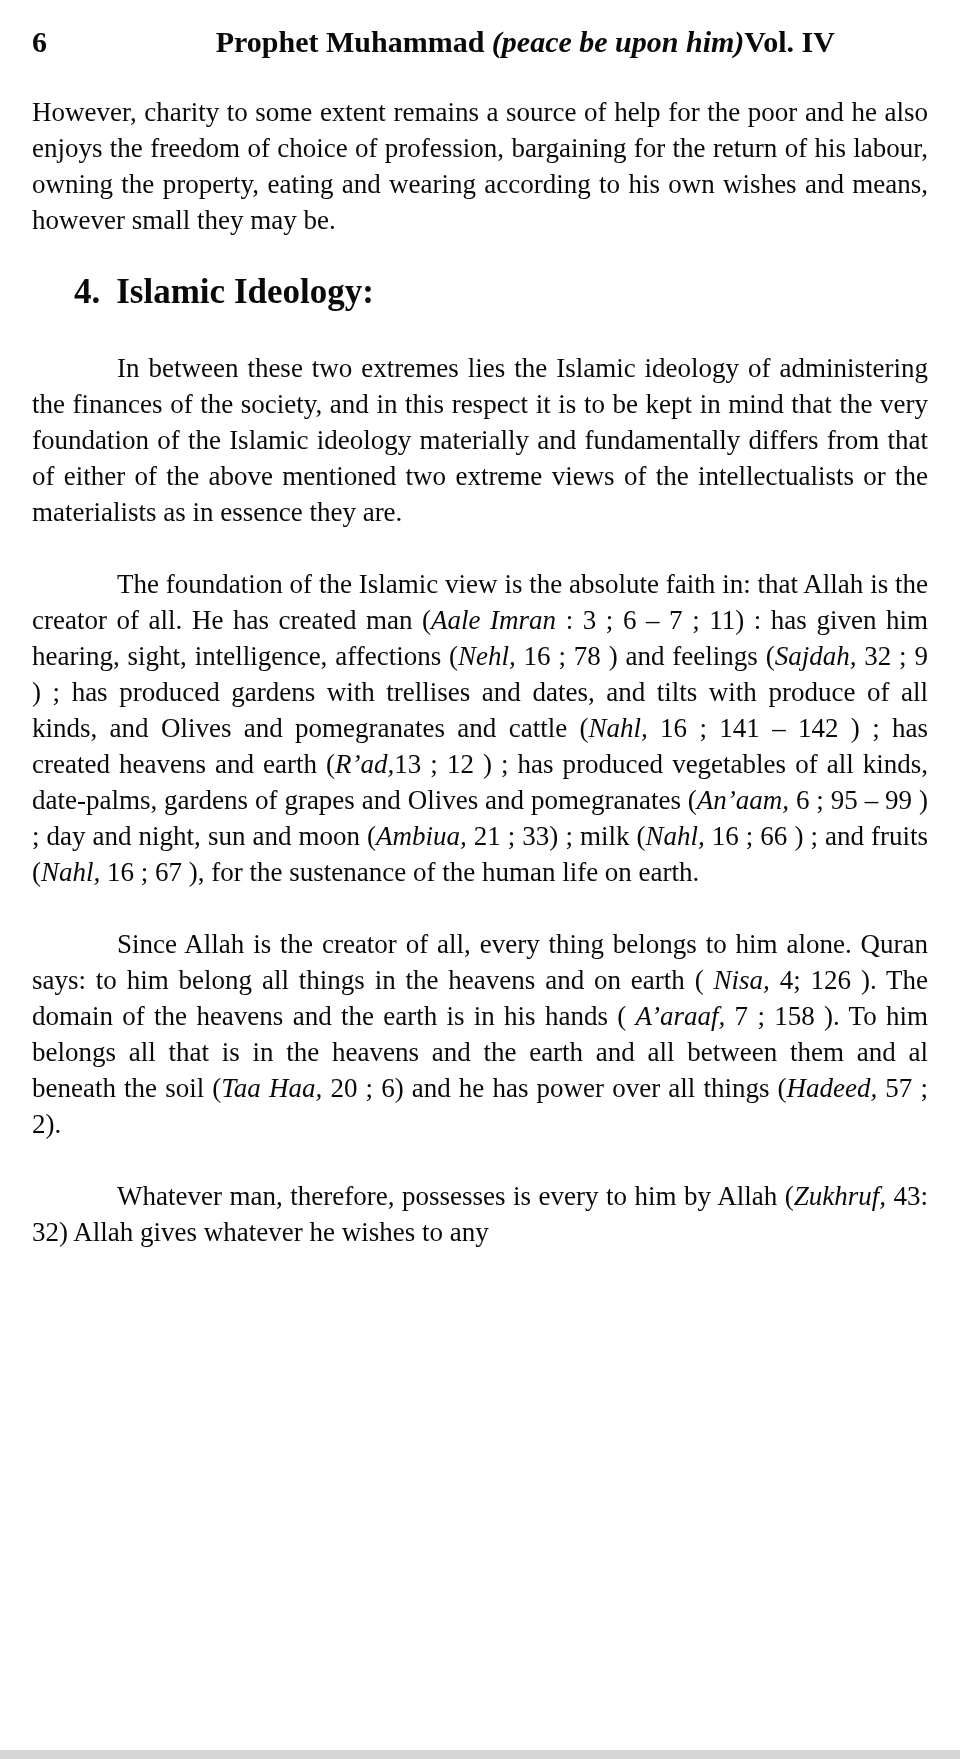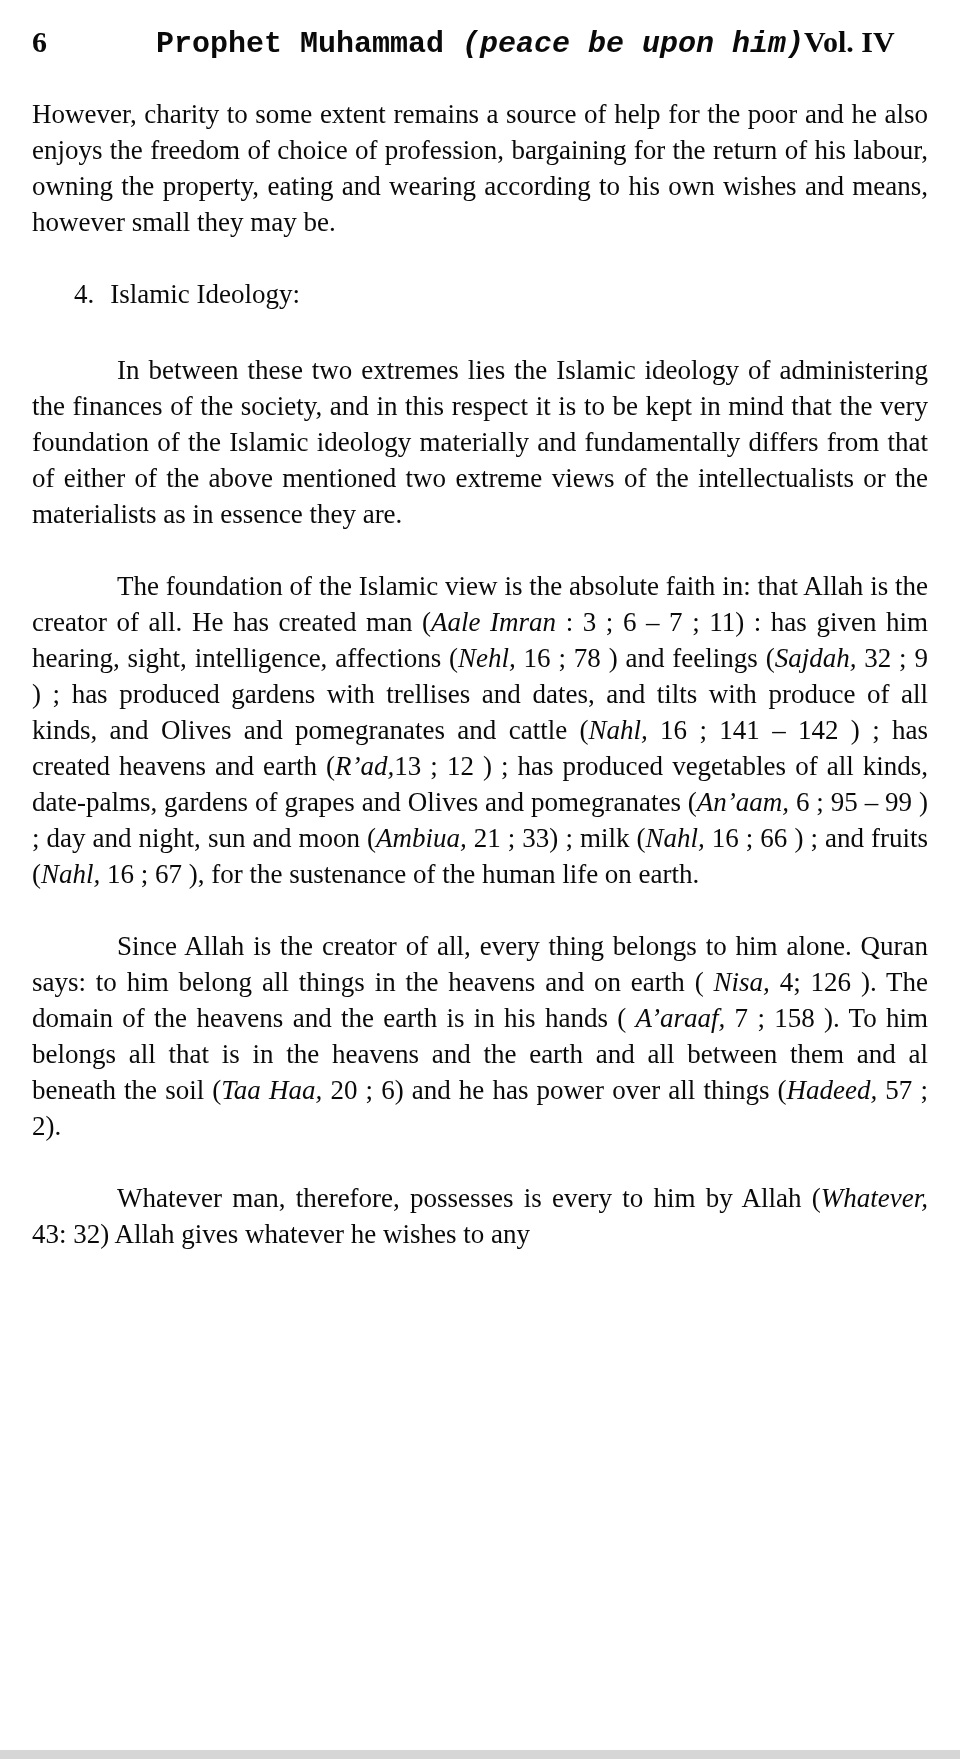--- a/index.html
+++ b/index.html
@@ -21,37 +21,37 @@
   .page-header {
     display: grid;
     grid-template-columns: 1fr auto 1fr;
     align-items: baseline;
     font-weight: bold;
     font-size: 30px;
     line-height: 36px;
     margin-bottom: 34px;
   }
   .page-header .left { text-align: left; }
-  .page-header .center { text-align: center; white-space: nowrap; font-family: Liberation Mono, monospace; }
+  .page-header .center { text-align: center; white-space: nowrap; }
   .page-header .right { text-align: left; padding-right: 24px; }
   .page-header em { font-style: italic; }
   .body-text {
     font-size: 27px;
     line-height: 36px;
   }
   p.para {
     margin: 0 0 36px 0;
     text-align: justify;
   }
   p.para.indent {
     text-indent: 85px;
   }
   .section-heading {
-    font-weight: normal;
-    font-size: 27px;
+    font-weight: bold;
+    font-size: 35px;
     line-height: 36px;
     margin: 4px 0 40px 42px;
   }
   .section-heading .num {
     margin-right: 16px;
   }
   em { }
   .scan-edge {
     position: absolute;
     left: 0;
@@ -79,19 +79,19 @@
     <div class="section-heading">
       <span class="num">4.</span><span>Islamic Ideology:</span>
     </div>
 
     <p class="para indent"><span>In between these two extremes lies the Islamic ideology of administering the finances of the society, and in this respect it is to be kept in mind that the very foundation of the Islamic ideology materially and fundamentally differs from that of either of the above mentioned two extreme views of the intellectualists or the materialists as in essence they are.</span></p>
 
     <p class="para indent"><span>The foundation of the Islamic view is the absolute faith in: that Allah is the creator of all. He has created man (</span><em>Aale Imran</em><span> : 3 ; 6 – 7 ; 11) : has given him hearing, sight, intelligence, affections (</span><em>Nehl,</em><span> 16 ; 78 ) and feelings (</span><em>Sajdah,</em><span> 32 ; 9 ) ; has produced gardens with trellises and dates, and tilts with produce of all kinds, and Olives and pomegranates and cattle (</span><em>Nahl,</em><span> 16 ; 141 – 142 ) ; has created heavens and earth (</span><em>R’ad,</em><span>13 ; 12 ) ; has produced vegetables of all kinds, date-palms, gardens of grapes and Olives and pomegranates (</span><em>An’aam,</em><span> 6 ; 95 – 99 ) ; day and night, sun and moon (</span><em>Ambiua,</em><span> 21 ; 33) ; milk (</span><em>Nahl,</em><span> 16 ; 66 ) ; and fruits (</span><em>Nahl,</em><span> 16 ; 67 ), for the sustenance of the human life on earth.</span></p>
 
     <p class="para indent"><span>Since Allah is the creator of all, every thing belongs to him alone. Quran says: to him belong all things in the heavens and on earth ( </span><em>Nisa,</em><span> 4; 126 ). The domain of the heavens and the earth is in his hands ( </span><em>A’araaf,</em><span> 7 ; 158 ). To him belongs all that is in the heavens and the earth and all between them and al beneath the soil (</span><em>Taa Haa,</em><span> 20 ; 6) and he has power over all things (</span><em>Hadeed,</em><span> 57 ; 2).</span></p>
 
-    <p class="para indent"><span>Whatever man, therefore, possesses is every to him by Allah (</span><em>Whatever,</em><span> 43: 32) Allah gives whatever he wishes to any</span></p>
+    <p class="para indent"><span>Whatever man, therefore, possesses is every to him by Allah (</span><em>Zukhruf,</em><span> 43: 32) Allah gives whatever he wishes to any</span></p>
 
   </div>
 
   <div class="scan-edge"></div>
 
 </div>
 
 </body></html>

